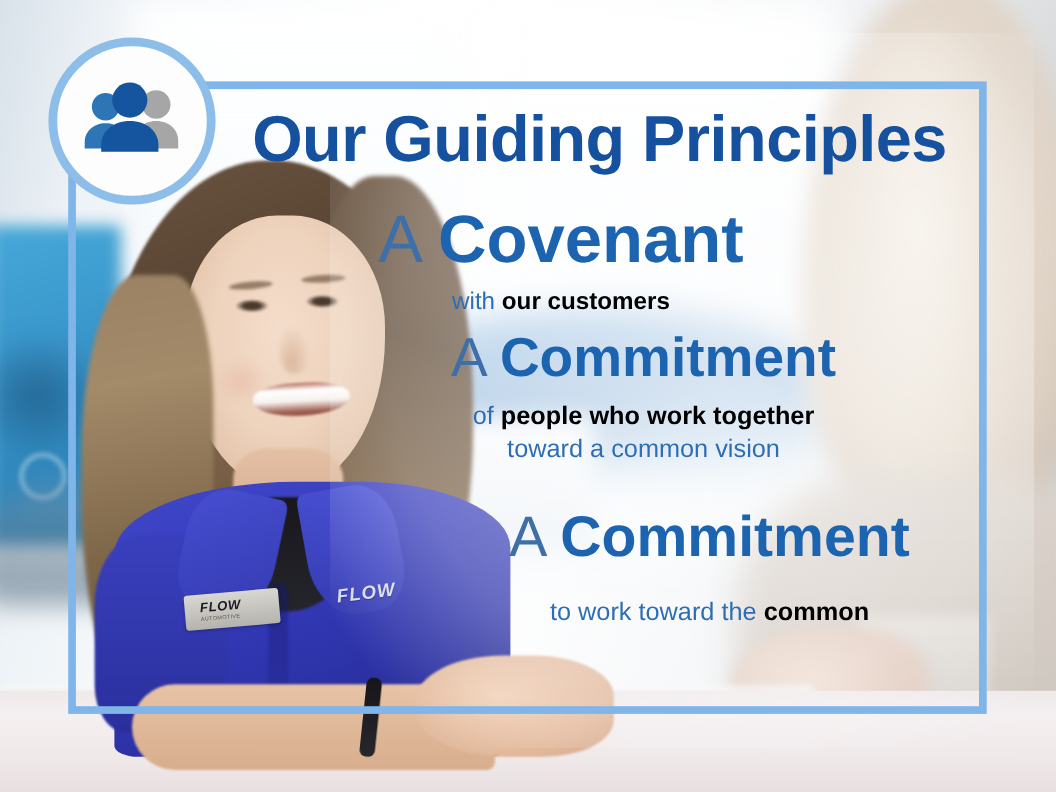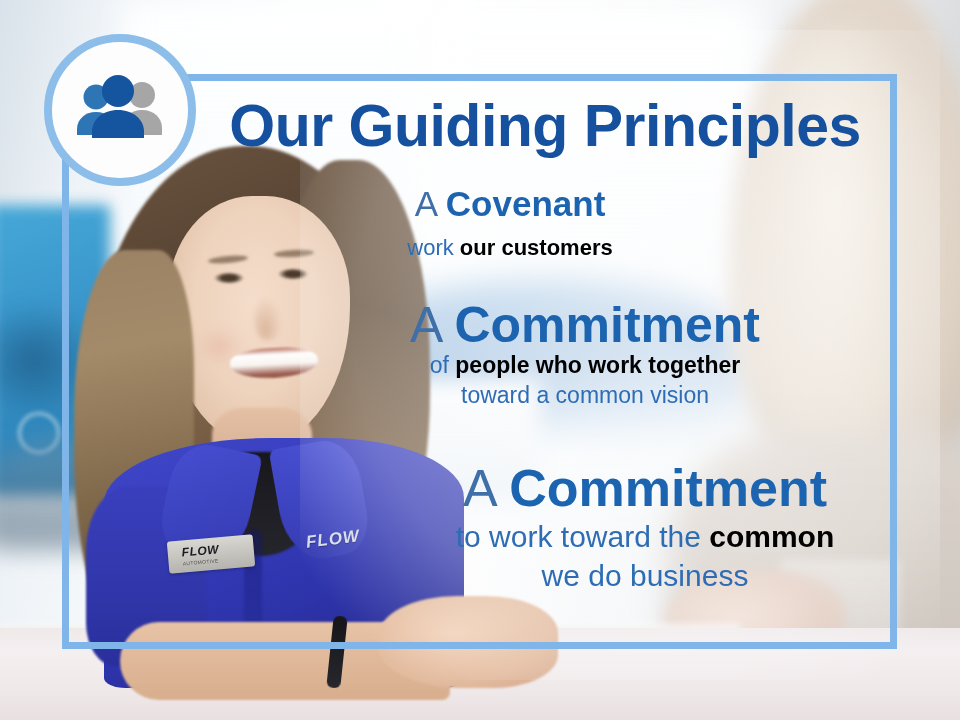--- a/index.html
+++ b/index.html
@@ -151,30 +151,30 @@
     white-space:nowrap;}
 
   .block{position:absolute;}
   .big{font-family:"Liberation Sans",sans-serif;white-space:nowrap;line-height:1.02;}
   .big .thin{font-weight:400;color:#3f6fa8;}
   .big .bold{font-weight:700;color:#1d64b0;}
   .sub{font-family:"Liberation Sans",sans-serif;color:#2e6db4;line-height:1.3;}
   .sub b{font-weight:700;color:#000000;}
 
   #b1{left:300px;top:186px;width:420px;text-align:center;}
-  #b1 .big{font-size:35px;}
+  #b1 .big{font-size:61px;}
   #b1 .sub{font-size:22px;font-weight:400;margin-top:12px;}
 
   #b2{left:350px;top:300px;width:470px;text-align:center;}
   #b2 .big{font-size:50px;}
-  #b2 .sub{font-size:23px;font-weight:400;}
+  #b2 .sub{font-size:23px;font-weight:400;margin-top:12px;}
 
   #b3{left:410px;top:462px;width:470px;text-align:center;}
   #b3 .big{font-size:52px;}
-  #b3 .sub{font-size:30px;font-weight:400;margin-top:2px;}
+  #b3 .sub{font-size:23px;font-weight:400;margin-top:27px;}
 </style>
 </head>
 <body>
 
 <div id="stage">
 
   <div class="photo">
     <div class="bg-wall"></div>
     <div class="bg-window"></div>
     <div class="bg-window2"></div>
@@ -245,37 +245,36 @@
     </svg>
   </div>
 
   <div class="headline">Our Guiding Principles</div>
 
   <div class="block" id="b1">
     <div class="big">
       <span class="thin">A </span><span class="bold">Covenant</span>
     </div>
     <div class="sub">
-        <div><span>work </span><b>our customers</b></div>
+        <div><span>with </span><b>our customers</b></div>
       </div>
   </div>
 
   <div class="block" id="b2">
     <div class="big">
       <span class="thin">A </span><span class="bold">Commitment</span>
     </div>
     <div class="sub">
         <div><span>of </span><b>people who work together</b></div>
         <div><span>toward a common vision</span></div>
       </div>
   </div>
 
   <div class="block" id="b3">
     <div class="big">
       <span class="thin">A </span><span class="bold">Commitment</span>
     </div>
     <div class="sub">
         <div><span>to work toward the </span><b>common</b></div>
-        <div><span>we do business</span></div>
       </div>
   </div>
 
 </div>
 
 </body></html>

